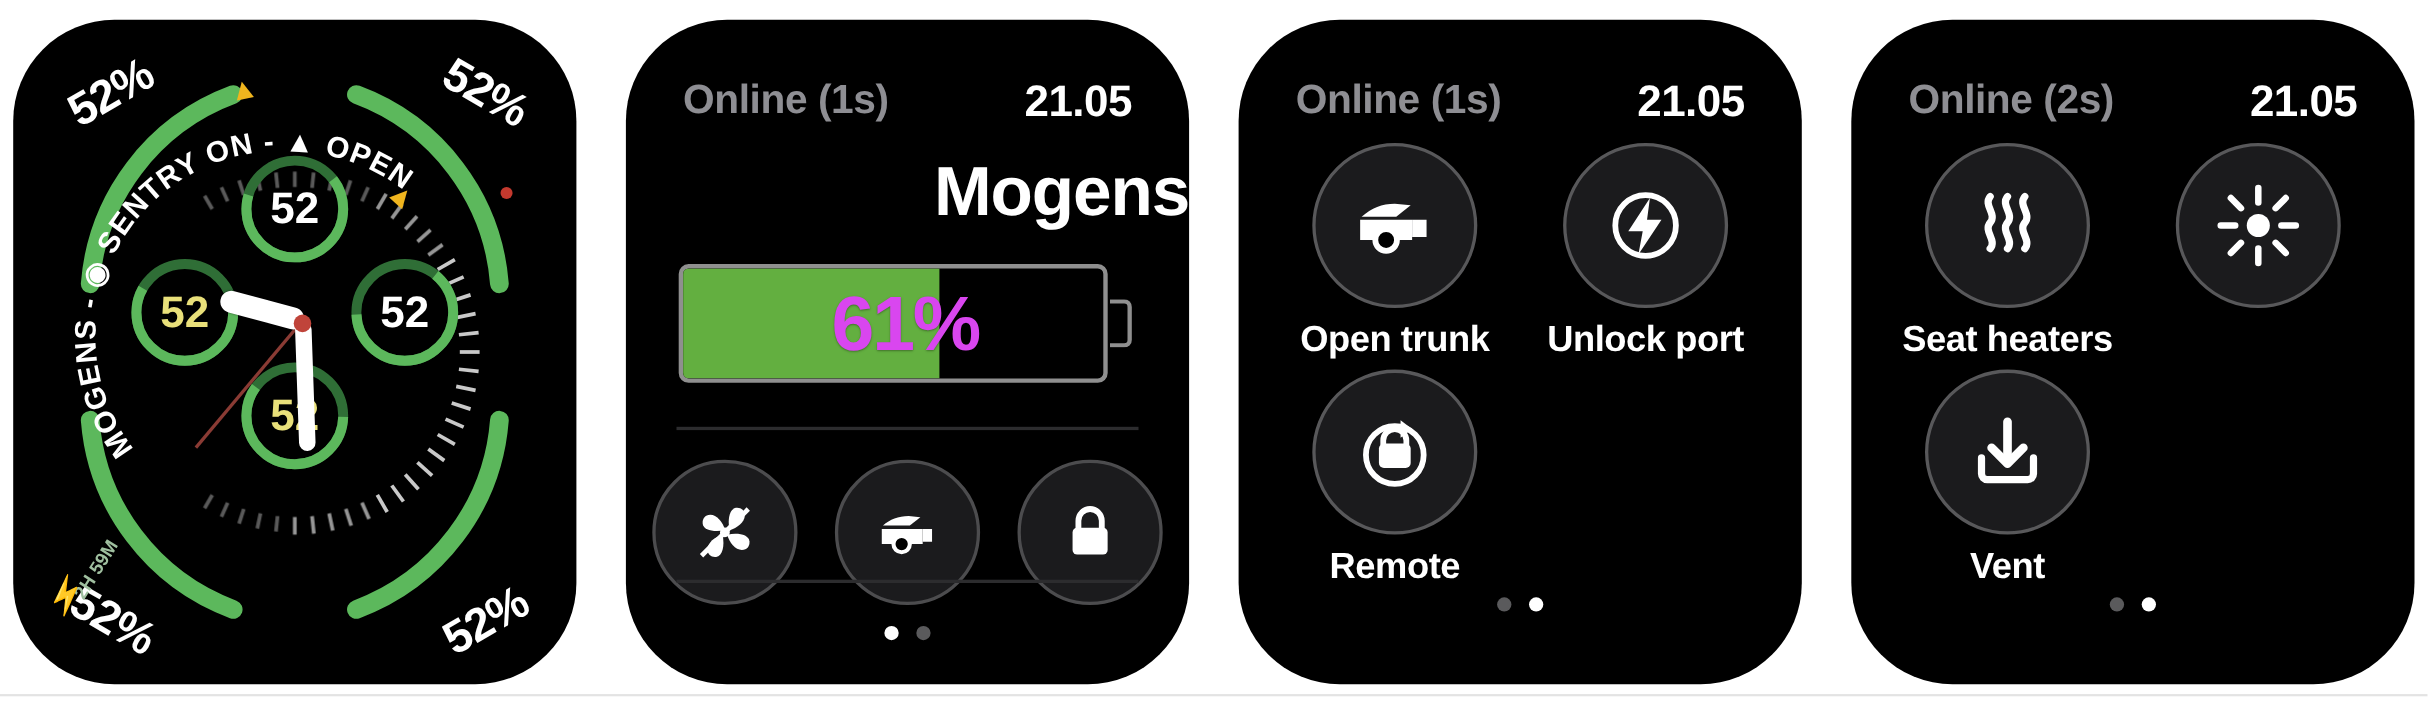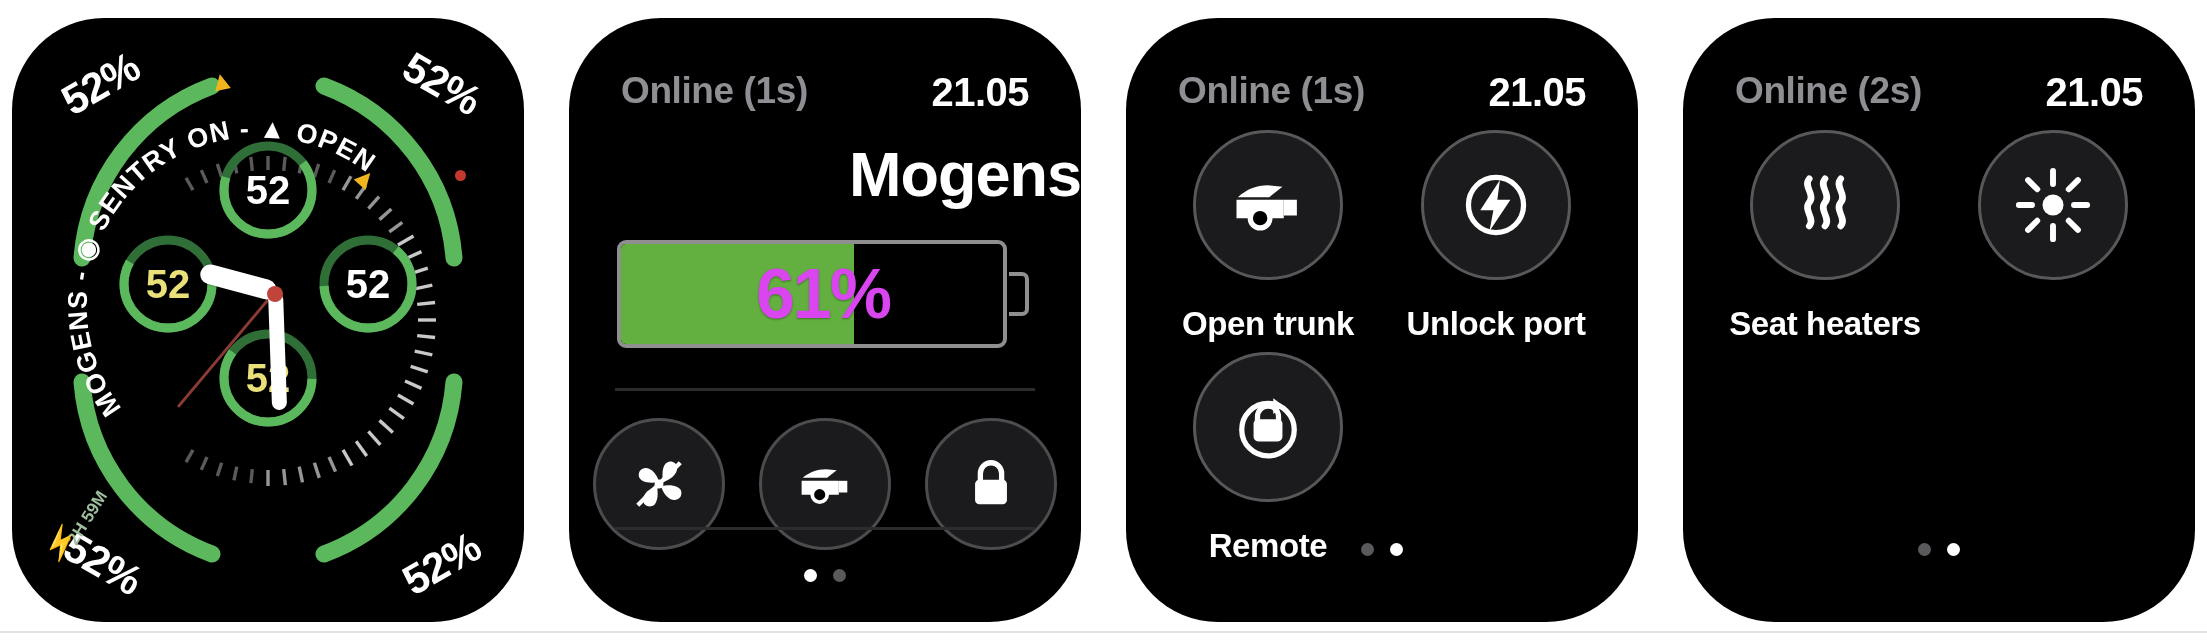--- a/index.html
+++ b/index.html
@@ -187,21 +187,21 @@
 
   
   .grid4 {
     position: absolute; left: 0; right: 0; top: 112px;
     display: grid;
     grid-template-columns: 1fr 1fr;
     row-gap: 10px;
     justify-items: center;
     padding: 0 28px;
   }
-  .cell { display: flex; flex-direction: column; align-items: center; width: 100%; gap: 16px; }
+  .cell { display: flex; flex-direction: column; align-items: center; width: 100%; }
   .big-btn {
     width: 150px; height: 150px;
     border-radius: 50%;
     background: #1b1b1d;
     border: 3px solid #58585a;
     display: flex; align-items: center; justify-content: center;
   }
   .big-btn svg { width: 84px; height: 84px; }
   .cell-label {
     margin-top: 10px;
@@ -486,20 +486,30 @@
               <line x1="48" y1="32" x2="58" y2="32"></line>
               <line x1="13" y1="13" x2="20" y2="20"></line>
               <line x1="44" y1="44" x2="51" y2="51"></line>
               <line x1="51" y1="13" x2="44" y2="20"></line>
               <line x1="20" y1="44" x2="13" y2="51"></line>
             </g>
           </svg>
         </div>
       </div>
 
+      <div class="cell">
+        <div class="big-btn">
+          <svg viewBox="0 0 64 64">
+            <path d="M14 36v11a4 4 0 0 0 4 4h28a4 4 0 0 0 4-4V36" fill="none" stroke="#fff" stroke-width="5" stroke-linecap="round"></path>
+            <line x1="32" y1="11" x2="32" y2="38" stroke="#fff" stroke-width="6" stroke-linecap="round"></line>
+            <path d="M21 29l11 11 11-11" fill="none" stroke="#fff" stroke-width="6" stroke-linecap="round" stroke-linejoin="round"></path>
+          </svg>
+        </div>
+        <div class="cell-label">Vent</div>
+      </div>
 
     </div>
 
     <div class="dots-row2">
       <div class="dot"></div>
       <div class="dot active"></div>
     </div>
   </div>
 
   <div class="bottom-rule"></div>

